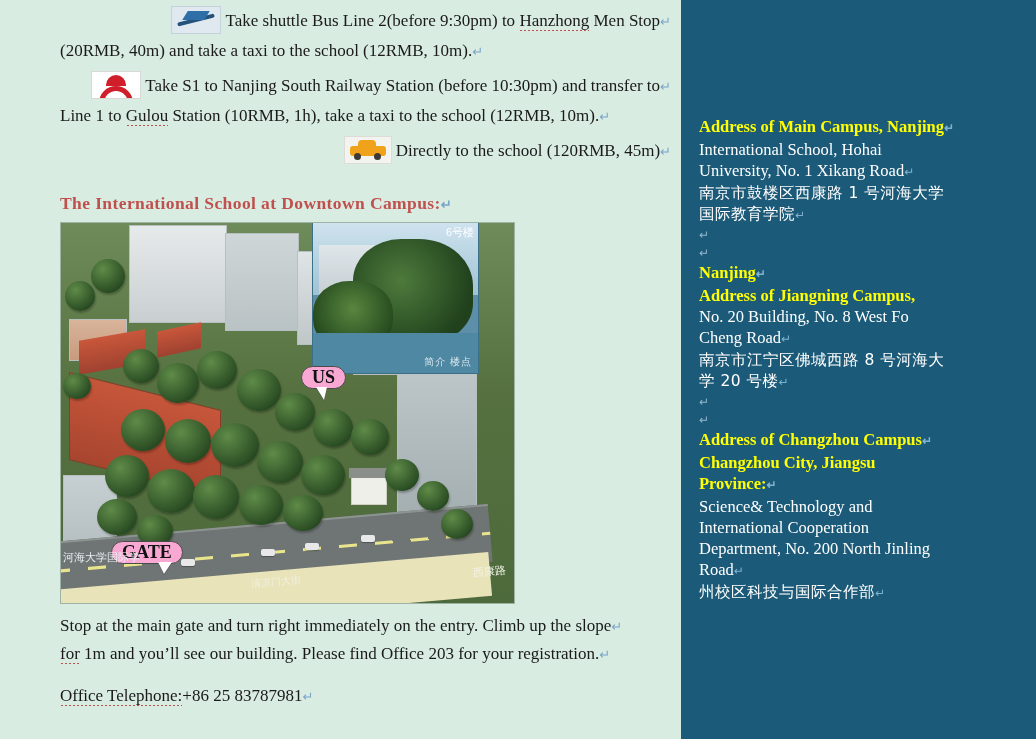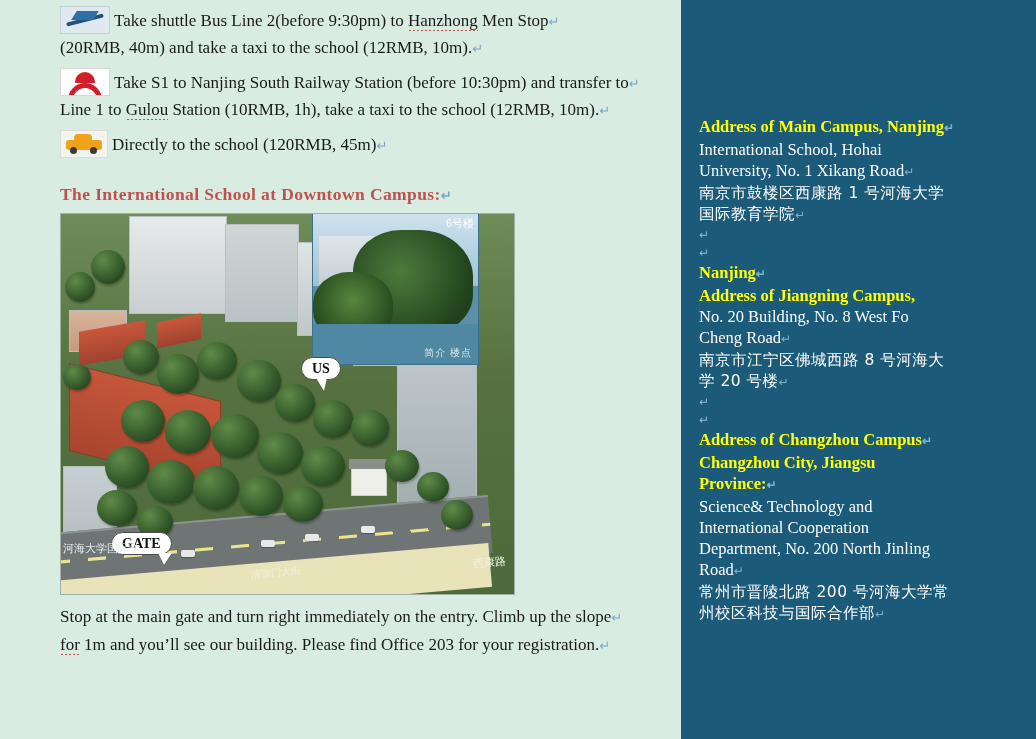--- a/index.html
+++ b/index.html
@@ -43,23 +43,24 @@
     margin: 0 0 4px 0;
   }
   .pilcrow {
     color: #7aa5c8;
     font-size: 13px;
     vertical-align: baseline;
   }
   .route {
     display: block;
     font-size: 17px;
-    line-height: 23px;
+    line-height: 30px;
     color: #1a1a1a;
     margin-bottom: 2px;
+    text-align: right;
   }
   .route-icon {
     display: inline-block;
     vertical-align: -8px;
     margin-right: 4px;
   }
   .squig {
     background-image: radial-gradient(#c05050 40%, transparent 41%);
     background-size: 4px 3px;
     background-repeat: repeat-x;
@@ -249,26 +250,26 @@
   
   .tree {
     position: absolute;
     border-radius: 50%;
     background: radial-gradient(circle at 35% 30%, #5f8b48, #24451f 80%);
     box-shadow: 1px 2px 2px rgba(0,0,0,.25);
   }
   
   .callout {
     position: absolute;
-    background: #ffffff;
+    background: #f9a8d4;
     border: 1px solid #4a4a4a;
     border-radius: 16px;
     font-family: "Liberation Serif", serif;
     font-weight: bold;
-    font-size: 14px;
+    font-size: 18px;
     color: #111;
     padding: 3px 10px;
     line-height: 15px;
     text-align: center;
   }
   .callout .tail {
     position: absolute;
     width: 0; height: 0;
   }
   #callout-us { left: 240px; top: 143px; }
@@ -499,20 +500,23 @@
     <div class="ph-label-mid">清凉门大街</div>
   </div>
 
   <div class="para">
     <span>Stop at the main gate and turn right immediately on the entry. Climb up the slope</span><span class="pilcrow">↵</span>
   </div>
   <div class="para">
     <span class="squig">for</span><span> 1m and you’ll see our building. Please find Office 203 for your registration.</span><span class="pilcrow">↵</span>
   </div>
 
+  <div class="para" style="margin-top:18px;">
+    <span class="squig">Office Telephone:</span><span>+86 25 83787981</span><span class="pilcrow">↵</span>
+  </div>
 </div>
 
 <div id="right-panel">
 
   <div class="addr-block">
     <div class="addr-title">
       <span>Address of Main Campus, Nanjing</span><span class="p-mark">↵</span>
     </div>
     <div class="addr-line">International School,  Hohai</div>
     <div class="addr-line">
@@ -550,18 +554,17 @@
     <div class="addr-title">Changzhou City, Jiangsu</div>
     <div class="addr-title">
       <span>Province:</span><span class="p-mark">↵</span>
     </div>
     <div class="addr-line">Science&amp; Technology  and</div>
     <div class="addr-line">International Cooperation</div>
     <div class="addr-line">Department, No. 200 North Jinling</div>
     <div class="addr-line">
       <span>Road</span><span class="p-mark">↵</span>
     </div>
-    <div class="addr-line cn">常州市晋陵北路 200 号河海大学常</div>
     <div class="addr-line cn">
       <span>州校区科技与国际合作部</span><span class="p-mark">↵</span>
     </div>
   </div>
 </div>
 
 </body></html>

